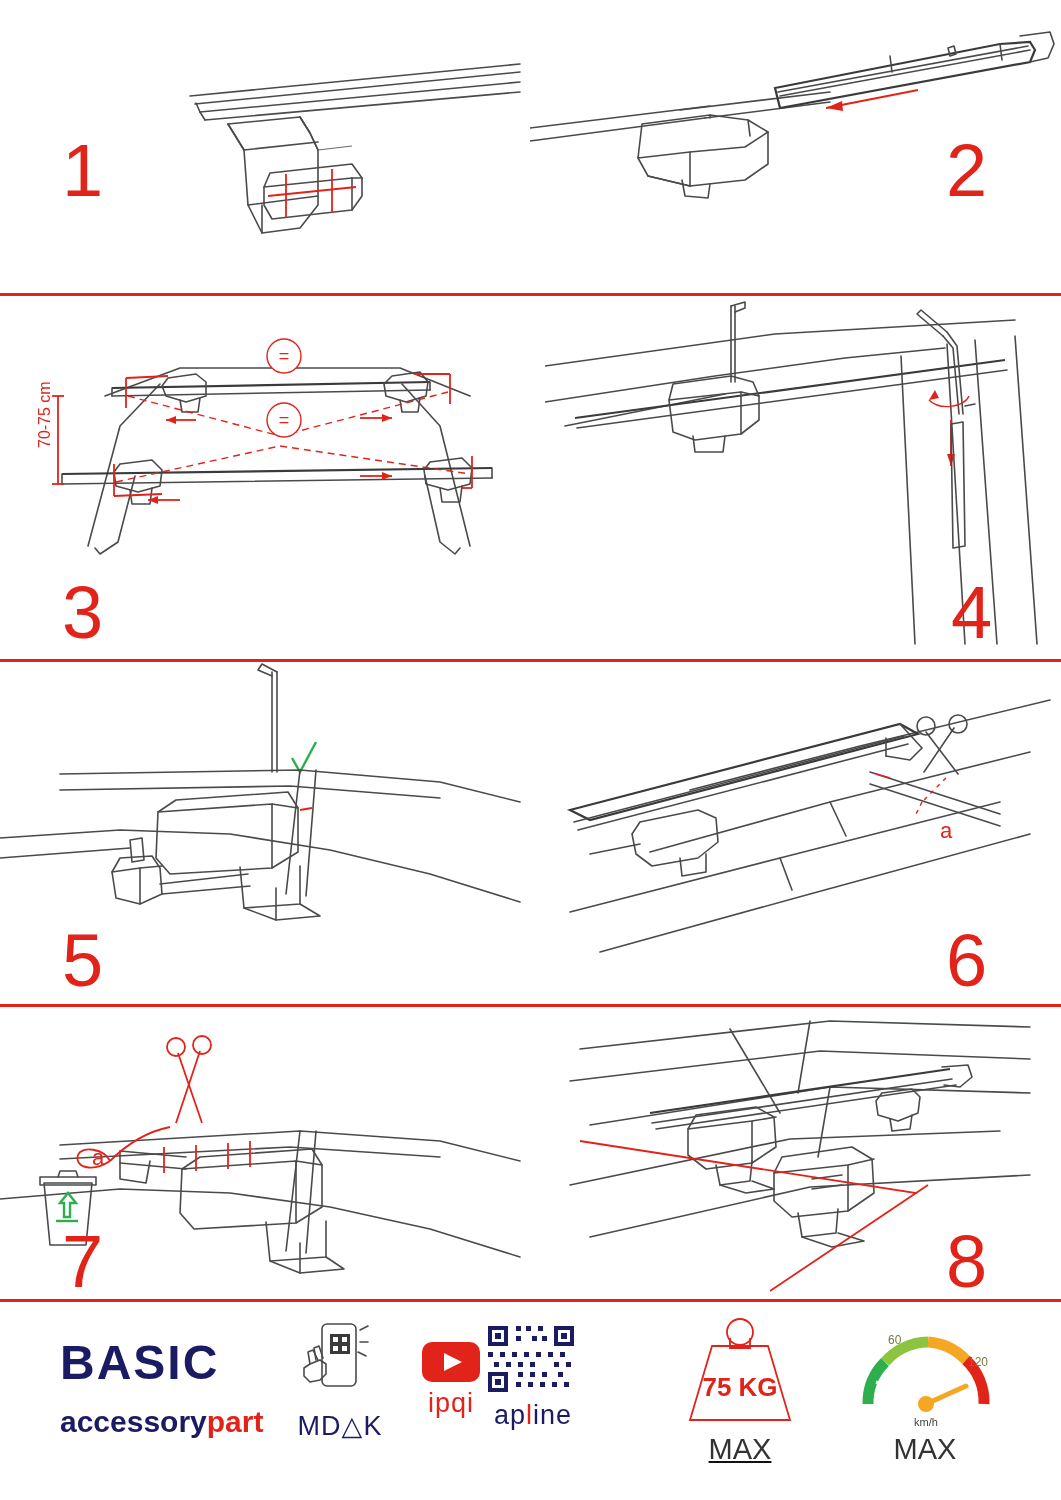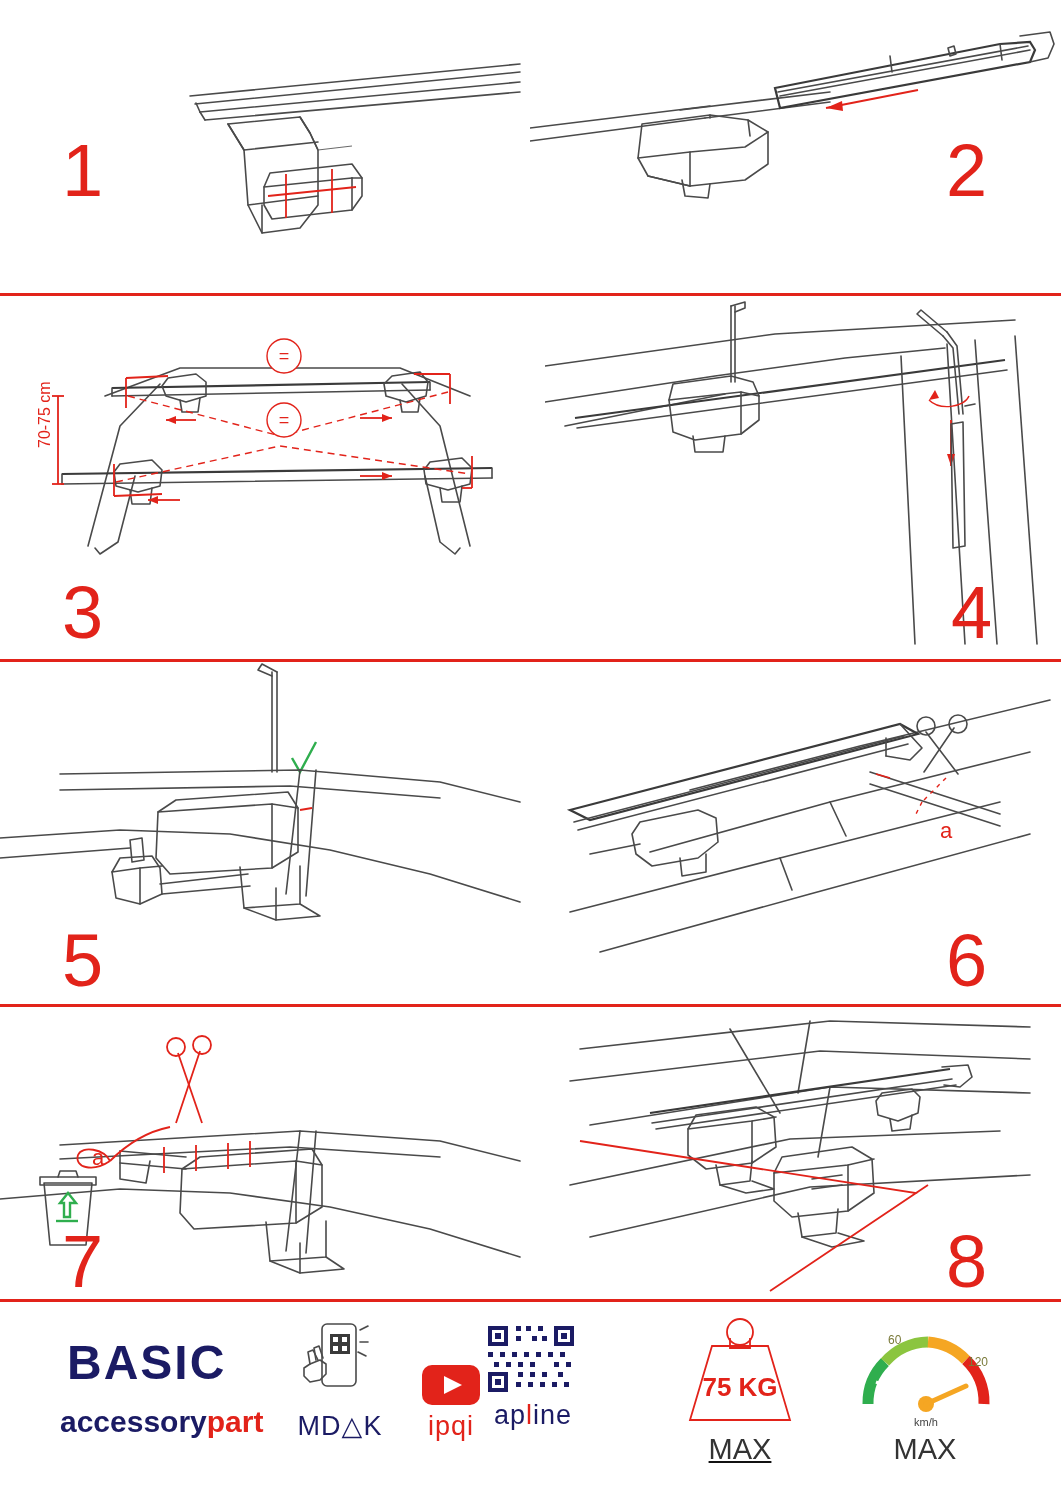--- a/index.html
+++ b/index.html
@@ -19,21 +19,21 @@
   .lnd{fill:none;stroke:#3a3a3a;stroke-width:2.2;}
   .rd{fill:none;stroke:#e2231a;stroke-width:1.8;}
   .rdt{fill:none;stroke:#e2231a;stroke-width:1.4;}
   .rdf{fill:#e2231a;}
   .gr{fill:none;stroke:#2fae4e;stroke-width:2.4;}
   .wt{fill:#fff;}
   .lbl{font-family:"Liberation Sans",sans-serif;font-size:15px;fill:#e2231a;}
 
   
   .footer{position:absolute;left:0;top:1300px;width:1061px;height:200px;}
-  .brand-basic{position:absolute;left:67px;top:35px;font-family:"Liberation Sans",sans-serif;font-weight:700;font-size:48px;letter-spacing:2px;color:#1b1b64;}
+  .brand-basic{position:absolute;left:60px;top:35px;font-family:"Liberation Sans",sans-serif;font-weight:700;font-size:48px;letter-spacing:2px;color:#1b1b64;}
   .brand-acc{position:absolute;left:60px;top:105px;font-family:"Liberation Sans",sans-serif;font-weight:700;font-size:30px;letter-spacing:0px;color:#1b1b64;}
   .brand-acc span.red{color:#e2231a;margin-top:34px;}
   .logo-cell{position:absolute;text-align:center;font-family:"Liberation Sans",sans-serif;}
   .logo-name{font-size:27px;font-weight:400;color:#3a3a3a;letter-spacing:1px;}
   .logo-name .accent{color:#e2231a;}
   .logo-name .dark{color:#1b1b64;}
   .maxlabel{font-family:"Liberation Sans",sans-serif;font-size:29px;color:#333;}
   .kgtext{font-family:"Liberation Sans",sans-serif;font-size:26px;fill:#e2231a;font-weight:700;}
   .kmh{font-family:"Liberation Sans",sans-serif;font-size:11px;fill:#444;}
   .gaugenum{font-family:"Liberation Sans",sans-serif;font-size:12px;fill:#7a7a3a;}
@@ -388,21 +388,21 @@
         <path class="ln" d="M30 44 L40 40 L46 44 L46 54 L40 60 L30 62 L24 56 L24 48 Z"></path>
         <path class="ln" d="M30 44 L28 32 L33 30 L38 40"></path>
         <path class="ln" d="M36 40 L34 28 L39 26 L43 38"></path>
         <path class="ln" d="M80 10 L88 6"></path>
         <path class="ln" d="M80 22 L88 22"></path>
         <path class="ln" d="M78 32 L86 36"></path>
       </svg>
       <div class="logo-name"><span class="dark">MD</span><span class="dark">△</span><span class="dark">K</span></div>
     </div>
 
-    <div class="logo-cell" style="left:398px;top:55px;width:106px;">
+    <div class="logo-cell" style="left:398px;top:32px;width:106px;">
       <svg width="106" height="56" viewBox="0 0 106 56">
         <rect x="24" y="10" width="58" height="40" rx="10" fill="#e2231a"></rect>
         <path d="M46 21 L64 30 L46 39 Z" fill="#fff"></path>
       </svg>
       <div class="logo-name" style="color:#e2231a">ipqi</div>
     </div>
 
     <div class="logo-cell" style="left:468px;top:20px;width:130px;">
       <svg width="130" height="80" viewBox="0 0 130 80">
         <g fill="#1b1b64">

